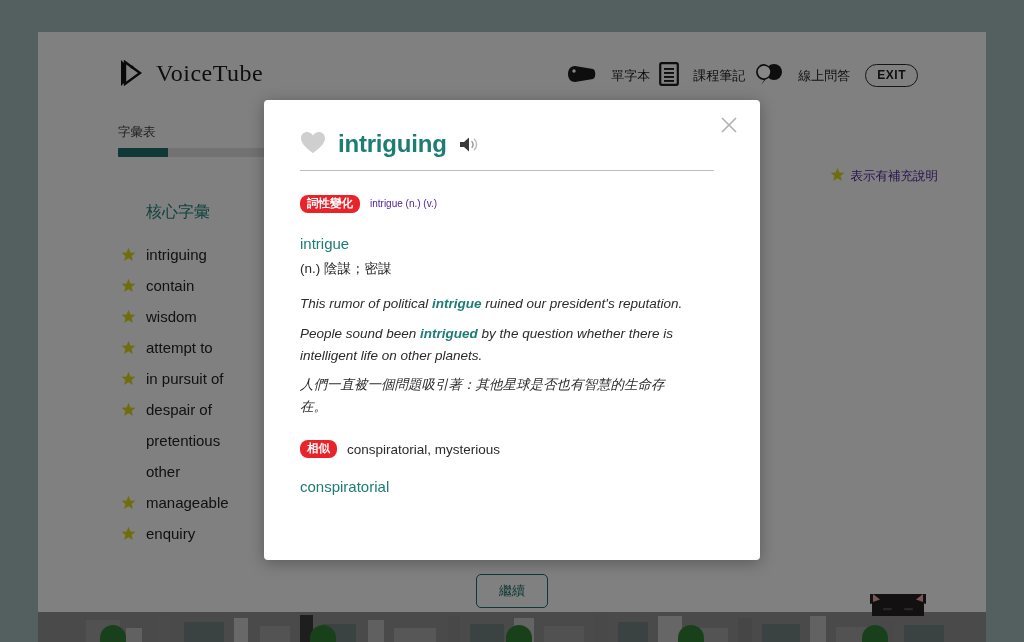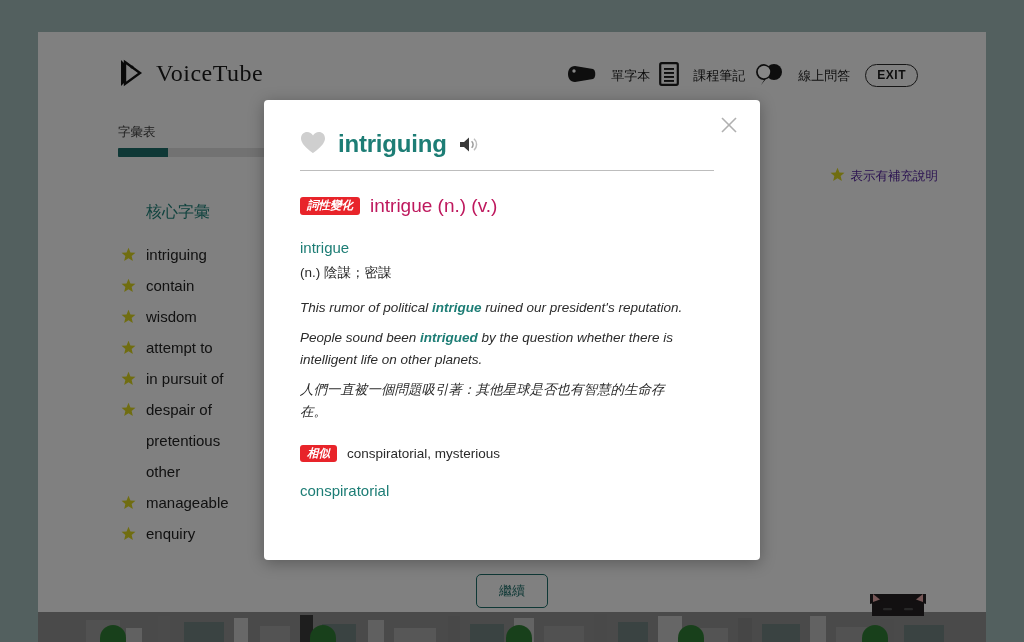--- a/index.html
+++ b/index.html
@@ -277,35 +277,34 @@
     height: 350px;
     overflow: hidden;
   }
 
   .tag {
     display: inline-block;
     background: #e8242a;
     color: #ffffff;
     font-size: 11.5px;
     font-weight: bold;
-    border-radius: 3px;
+    border-radius: 8px;
     padding: 2px 7px 3px;
     line-height: 1.1;
     vertical-align: middle;
-    font-style: italic;
   }
   .tag-row {
     display: flex;
     align-items: center;
     gap: 10px;
     margin-bottom: 22px;
   }
   .tag-row .tag-text {
-    font-size: 19px;
-    color: #be185d;
+    font-size: 10px;
+    color: #4c1d95;
   }
 
   .headword {
     font-size: 15px;
     color: #1d7d75;
     margin-bottom: 7px;
   }
   .def-line {
     font-size: 13.5px;
     color: #2b2b2b;

